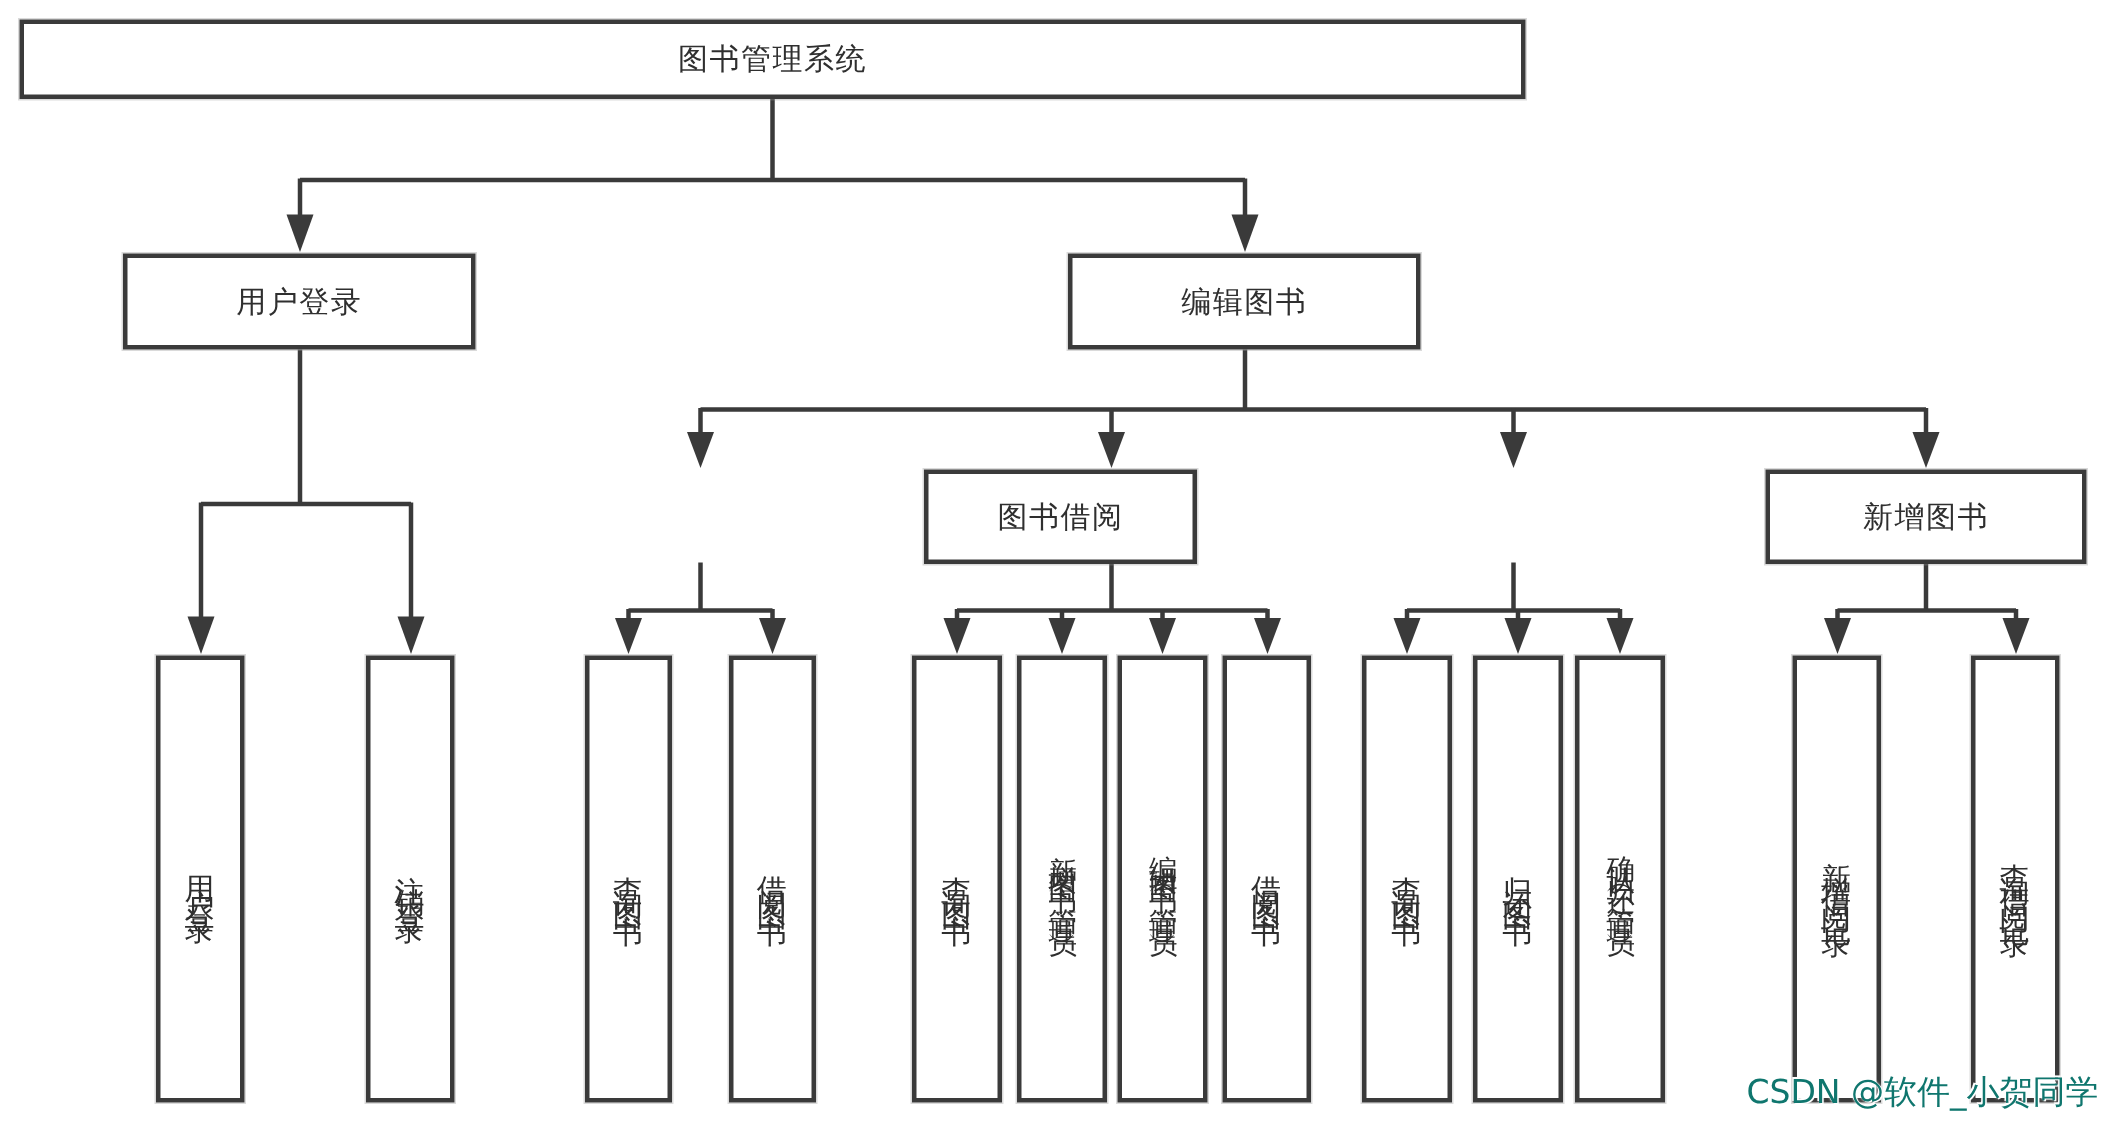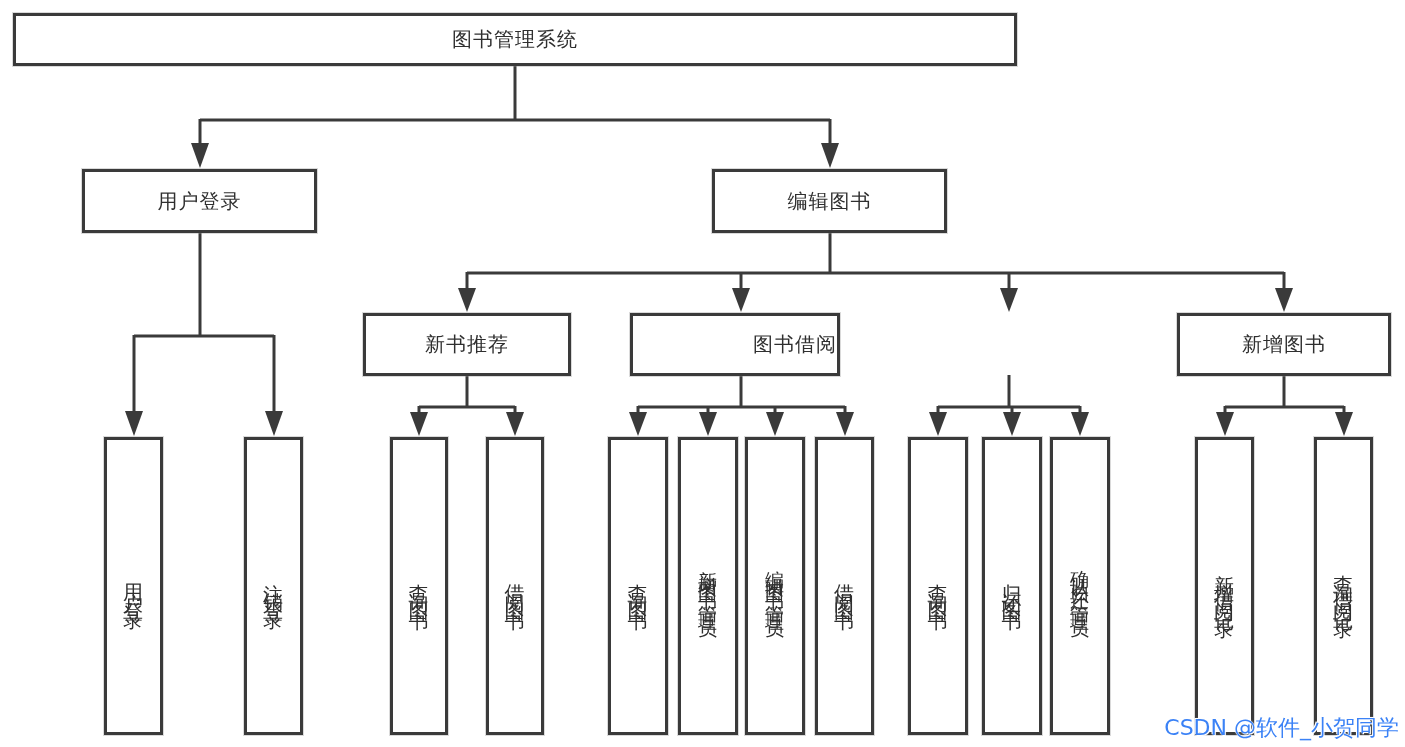--- a/index.html
+++ b/index.html
@@ -34,42 +34,42 @@
     font-size: 20px;
     letter-spacing: 9px;
     line-height: 1;
   }
   .node.vert.dense .vlabel { letter-spacing: 7px; font-size: 19px; }
   
   .root  { left: 13px;  top: 13px;  width: 1004px; height: 53px; align-items: center; }
   .l2a   { left: 82px;  top: 169px; width: 235px; height: 64px; }
   .l2b   { left: 712px; top: 169px; width: 235px; height: 64px; }
   .l3a   { left: 363px; top: 313px; width: 208px; height: 63px; }
-  .l3b   { left: 630px; top: 313px; width: 210px; height: 63px; justify-content: flex-end; }
+  .l3b   { left: 616px; top: 313px; width: 182px; height: 63px; }
   .l3c   { left: 902px; top: 313px; width: 214px; height: 63px; }
   .l3d   { left: 1177px;top: 313px; width: 214px; height: 63px; }
   .g1x0  { left: 104px; top: 437px; width: 59px; height: 298px; }
   .g1x1  { left: 244px; top: 437px; width: 59px; height: 298px; }
   .g2x0  { left: 390px; top: 437px; width: 58px; height: 298px; }
   .g2x1  { left: 486px; top: 437px; width: 58px; height: 298px; }
   .g3x0  { left: 608px; top: 437px; width: 60px; height: 298px; }
   .g3x1  { left: 678px; top: 437px; width: 60px; height: 298px; }
   .g3x2  { left: 745px; top: 437px; width: 60px; height: 298px; }
   .g3x3  { left: 815px; top: 437px; width: 59px; height: 298px; }
   .g4x0  { left: 908px; top: 437px; width: 60px; height: 298px; }
   .g4x1  { left: 982px; top: 437px; width: 60px; height: 298px; }
   .g4x2  { left: 1050px;top: 437px; width: 60px; height: 298px; }
   .g5x0  { left: 1195px;top: 437px; width: 59px; height: 298px; }
   .g5x1  { left: 1314px;top: 437px; width: 59px; height: 298px; }
   .watermark {
     position: absolute;
     right: 6px; bottom: 4px;
     z-index: 5;
     font-size: 22px;
-    color: #3b82f6;
+    color: #0f766e;
     text-shadow: 0 0 2px #ffffff, 1px 1px 0 #ffffff, -1px -1px 0 #ffffff;
     white-space: nowrap;
   }
 </style>
 </head>
 <body>
 
 <div class="stage">
 
   <svg class="connectors" width="1405" height="747" viewBox="0 0 1405 747">
@@ -142,23 +142,20 @@
     <span class="hlabel">图书管理系统</span>
   </div>
 
   <div class="node l2a">
     <span class="hlabel">用户登录</span>
   </div>
   <div class="node l2b">
     <span class="hlabel">编辑图书</span>
   </div>
 
-  <div class="node l3a">
-    <span class="hlabel">新书推荐</span>
-  </div>
   <div class="node l3b">
     <span class="hlabel">图书借阅</span>
   </div>
   <div class="node l3d">
     <span class="hlabel">新增图书</span>
   </div>
 
   <div class="node vert g1x0">
     <span class="vlabel">用户登录</span>
   </div>

